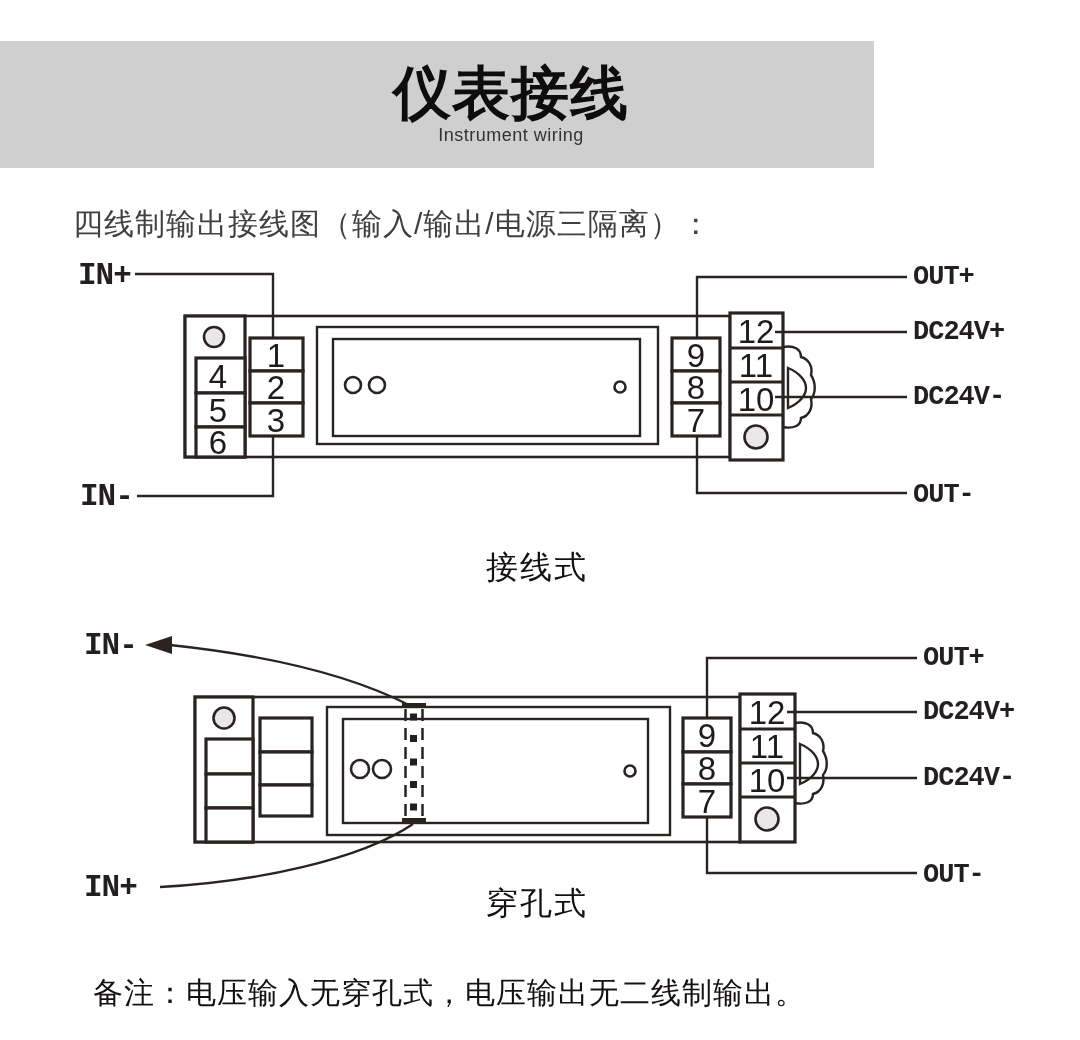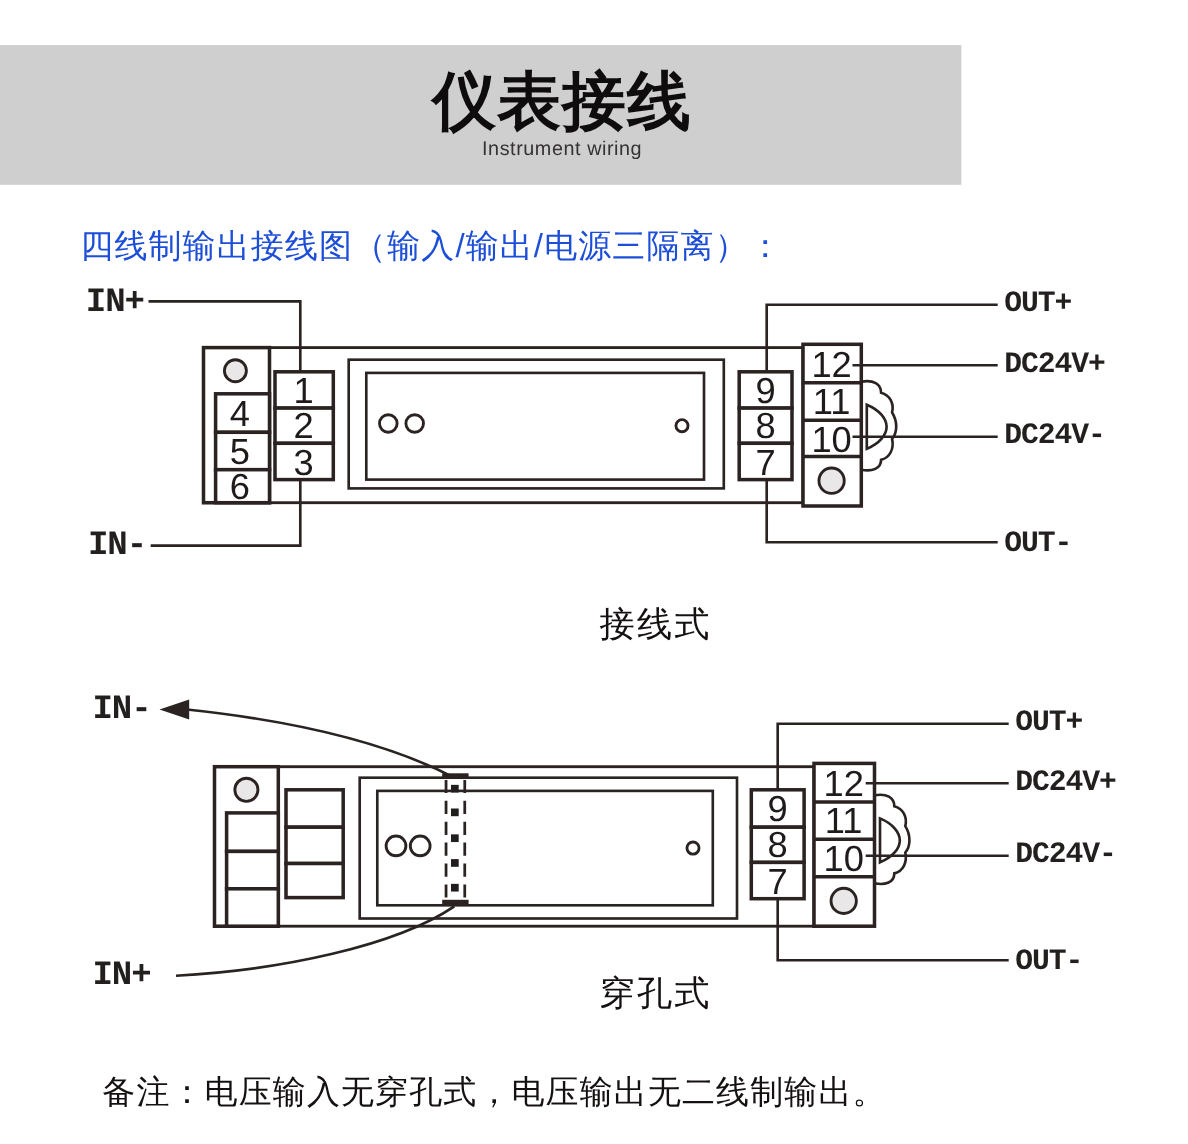--- a/index.html
+++ b/index.html
@@ -5,22 +5,22 @@
   html,body{margin:0;padding:0;background:#ffffff;}
   .canvas{position:relative;width:1080px;height:1040px;background:#ffffff;overflow:hidden;
           font-family:"Liberation Sans",sans-serif;color:#1a1616;}
   
   .banner{position:absolute;left:0;top:41px;width:874px;height:127px;background:#d0cfd0;}
   .banner-inner{position:absolute;left:0;top:0;width:1022px;height:127px;
                 display:flex;flex-direction:column;align-items:center;justify-content:center;}
   .banner-title{font-size:58px;font-weight:700;line-height:1.05;color:#0e0c0c;letter-spacing:1px;}
   .banner-subtitle{font-size:18px;font-weight:400;color:#343233;margin-top:2px;letter-spacing:0.5px;}
   
-  .heading{position:absolute;left:73px;top:204px;font-size:30px;font-weight:500;color:#1d4ed8;letter-spacing:1px;}
-  .caption{position:absolute;width:220px;text-align:right;font-size:32px;font-weight:500;color:#151111;letter-spacing:2px;}
+  .heading{position:absolute;left:73px;top:204px;font-size:30px;font-weight:500;color:#404040;letter-spacing:1px;}
+  .caption{position:absolute;width:220px;text-align:center;font-size:32px;font-weight:500;color:#151111;letter-spacing:2px;}
   .caption-1{left:427px;top:546px;}
   .caption-2{left:427px;top:882px;}
   .note{position:absolute;left:93px;top:973px;font-size:30px;font-weight:500;color:#151111;letter-spacing:1px;}
   
   svg{position:absolute;left:0;}
   .ln{fill:none;stroke:#2a2322;stroke-width:2.4;}
   .blk{fill:#ffffff;stroke:#2a2322;stroke-width:3.2;}
   .body{fill:#ffffff;stroke:#2a2322;stroke-width:2.6;}
   .disp{fill:#ffffff;stroke:#2a2322;stroke-width:2.4;}
   .hole{fill:#e9e7e8;stroke:#2a2322;stroke-width:2.6;}

